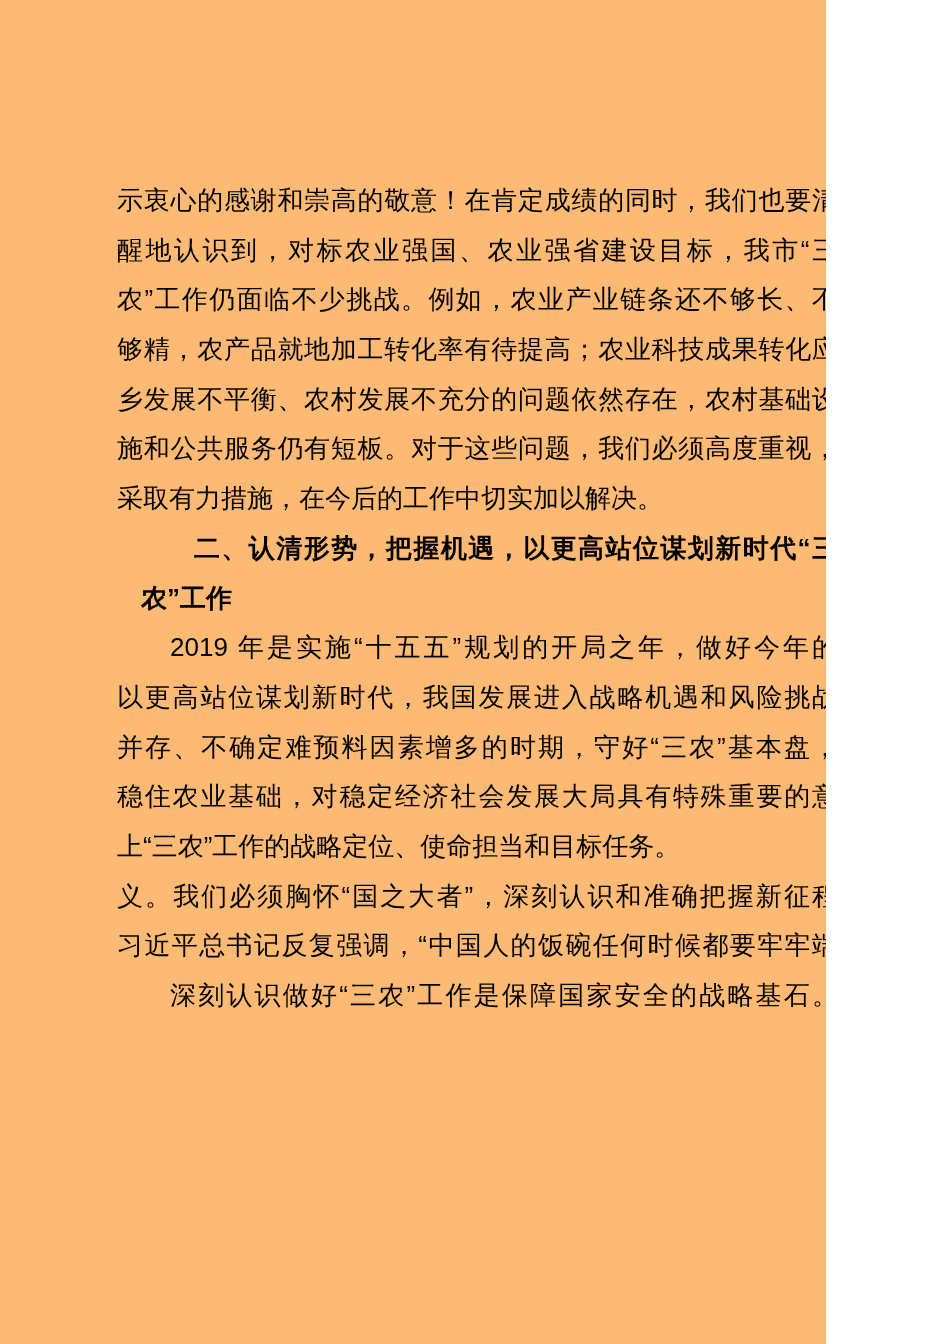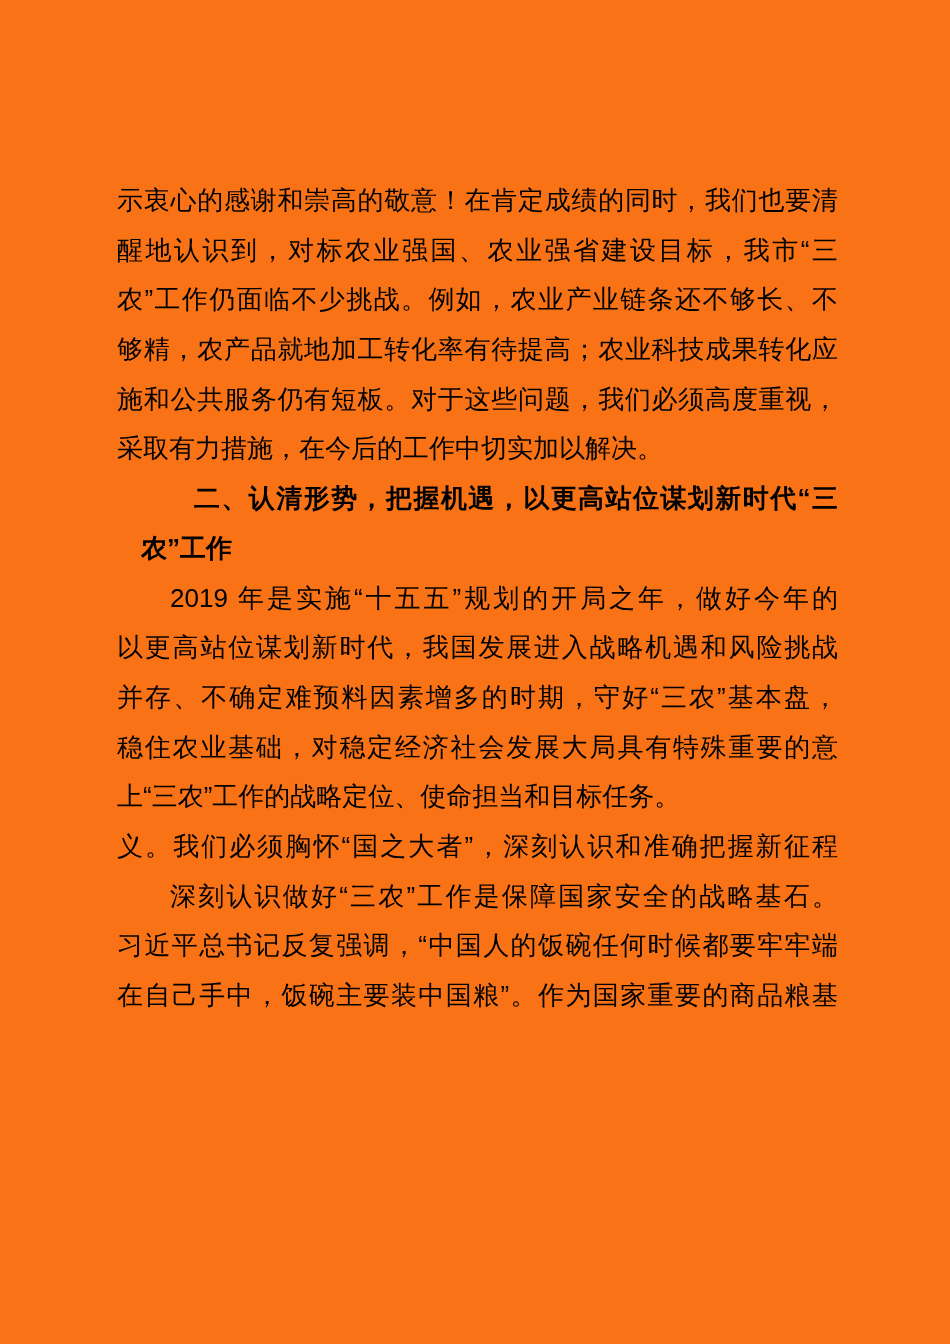--- a/index.html
+++ b/index.html
@@ -2,23 +2,23 @@
 <html><head>
 <meta charset="utf-8">
 <style>
   html, body {
     margin: 0;
     padding: 0;
     background: #ffffff;
   }
   .page {
     position: relative;
-    width: 950px;
+    width: 826px;
     height: 1344px;
-    background: #f97316;
+    background: #fdba74;
     overflow: hidden;
     font-family: "Liberation Sans", sans-serif;
   }
   .text-block {
     position: absolute;
     left: 117px;
     top: 176px;
     width: 721px;
     color: #000000;
     font-size: 26px;
@@ -50,34 +50,34 @@
 </head>
 <body>
 
 <div class="page">
   <div class="text-block" id="text-block">
       <div class="paragraph">
         <div class="line">示衷心的感谢和崇高的敬意！在肯定成绩的同时，我们也要清</div>
         <div class="line">醒地认识到，对标农业强国、农业强省建设目标，我市“三</div>
         <div class="line">农”工作仍面临不少挑战。例如，农业产业链条还不够长、不</div>
         <div class="line">够精，农产品就地加工转化率有待提高；农业科技成果转化应</div>
+        <div class="line">乡发展不平衡、农村发展不充分的问题依然存在，农村基础设</div>
         <div class="line">施和公共服务仍有短板。对于这些问题，我们必须高度重视，</div>
         <div class="line last-left">采取有力措施，在今后的工作中切实加以解决。</div>
       </div>
       <div class="paragraph heading">
         <div class="line indent">二、认清形势，把握机遇，以更高站位谋划新时代“三</div>
         <div class="line last-left">农”工作</div>
       </div>
       <div class="paragraph">
         <div class="line indent">2019 年是实施“十五五”规划的开局之年，做好今年的</div>
         <div class="line">以更高站位谋划新时代，我国发展进入战略机遇和风险挑战</div>
         <div class="line">并存、不确定难预料因素增多的时期，守好“三农”基本盘，</div>
         <div class="line">稳住农业基础，对稳定经济社会发展大局具有特殊重要的意</div>
         <div class="line last-left">上“三农”工作的战略定位、使命担当和目标任务。</div>
         <div class="line">义。我们必须胸怀“国之大者”，深刻认识和准确把握新征程</div>
       </div>
       <div class="paragraph">
+        <div class="line">习近平总书记反复强调，“中国人的饭碗任何时候都要牢牢端</div>
         <div class="line indent">深刻认识做好“三农”工作是保障国家安全的战略基石。</div>
-        <div class="line">习近平总书记反复强调，“中国人的饭碗任何时候都要牢牢端</div>
-        <div class="line">在自己手中，饭碗主要装中国粮”。作为国家重要的商品粮基</div>
       </div>
     </div>
 </div>
 
 </body></html>

